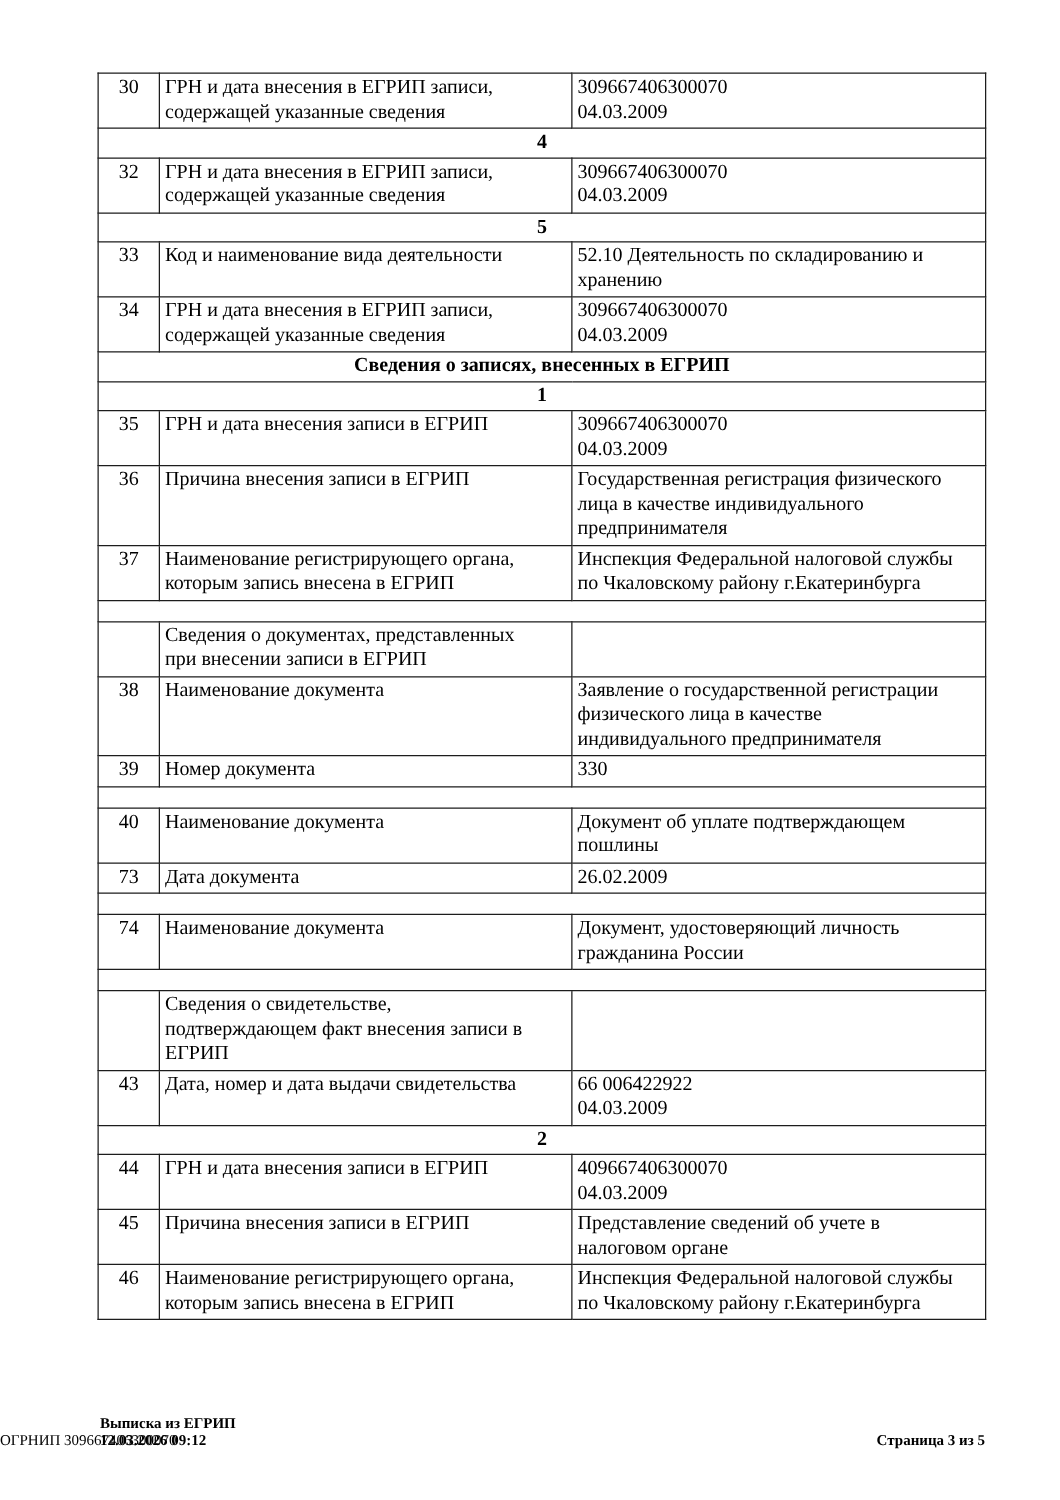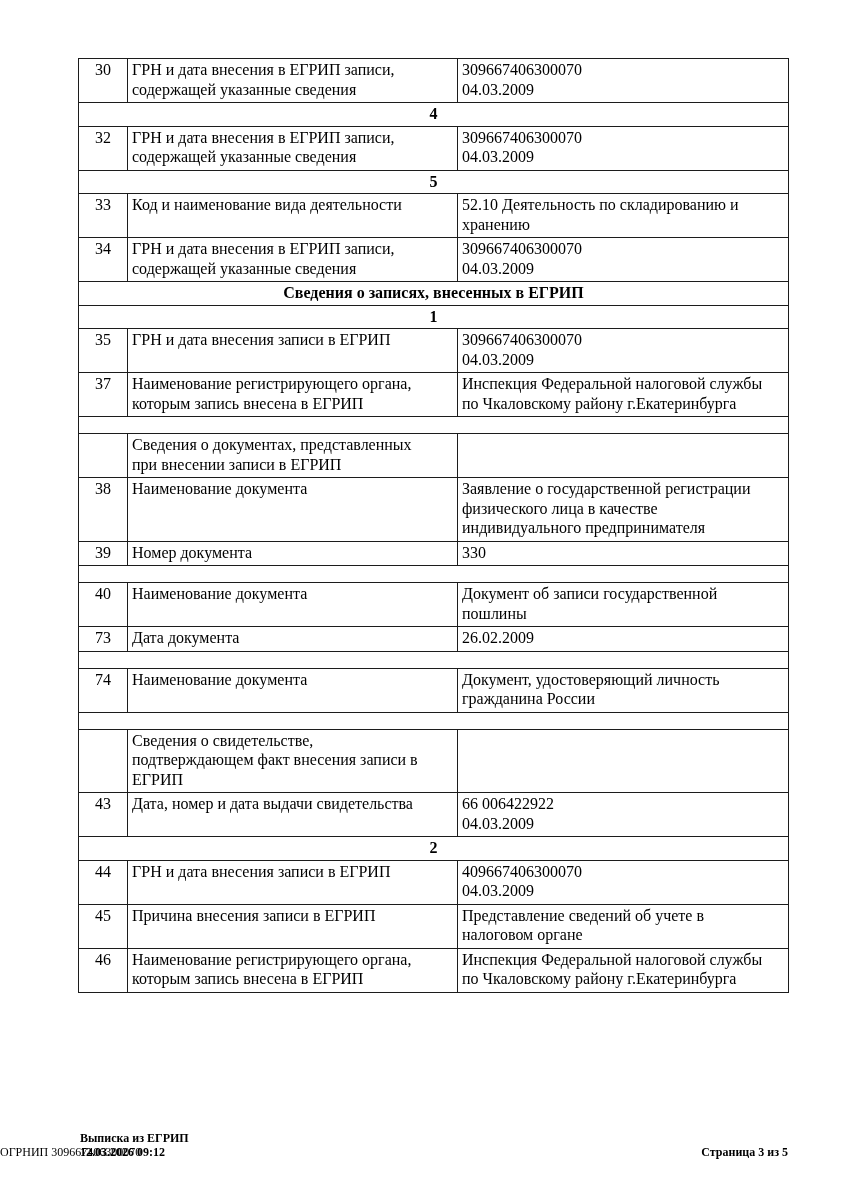--- a/index.html
+++ b/index.html
@@ -124,20 +124,27 @@
       <tr>
         <td colspan="3" class="section">1</td>
       </tr>
       <tr>
         <td class="num">35</td>
         <td>ГРН и дата внесения записи в ЕГРИП</td>
         <td>309667406300070
 04.03.2009</td>
       </tr>
       <tr>
+        <td class="num">36</td>
+        <td>Причина внесения записи в ЕГРИП</td>
+        <td>Государственная регистрация физического
+лица в качестве индивидуального
+предпринимателя</td>
+      </tr>
+      <tr>
         <td class="num">37</td>
         <td>Наименование регистрирующего органа,
 которым запись внесена в ЕГРИП</td>
         <td>Инспекция Федеральной налоговой службы
 по Чкаловскому району г.Екатеринбурга</td>
       </tr>
       <tr>
         <td colspan="3" class="spacer-cell"></td>
       </tr>
       <tr>
@@ -157,21 +164,21 @@
         <td class="num">39</td>
         <td>Номер документа</td>
         <td>330</td>
       </tr>
       <tr>
         <td colspan="3" class="spacer-cell"></td>
       </tr>
       <tr>
         <td class="num">40</td>
         <td>Наименование документа</td>
-        <td>Документ об записи государственной
+        <td>Документ об уплате подтверждающем
 пошлины</td>
       </tr>
       <tr>
         <td class="num">73</td>
         <td>Дата документа</td>
         <td>26.02.2009</td>
       </tr>
       <tr>
         <td colspan="3" class="spacer-cell"></td>
       </tr>

